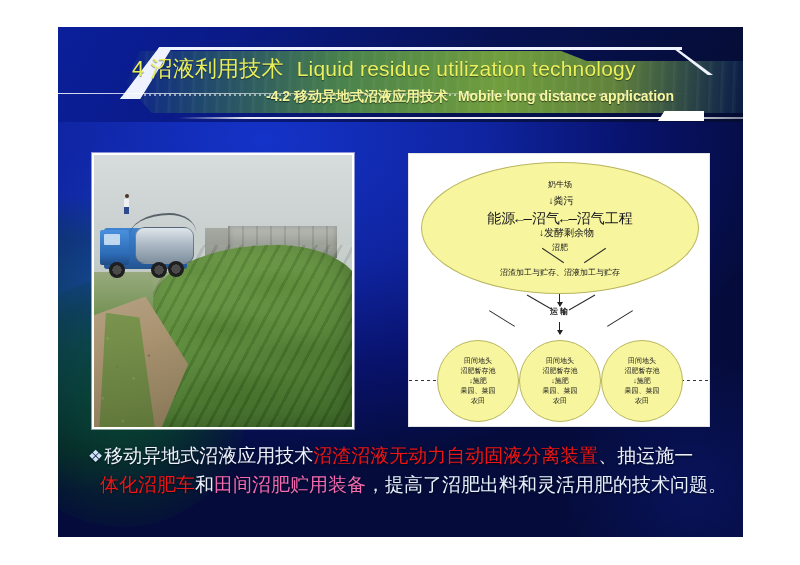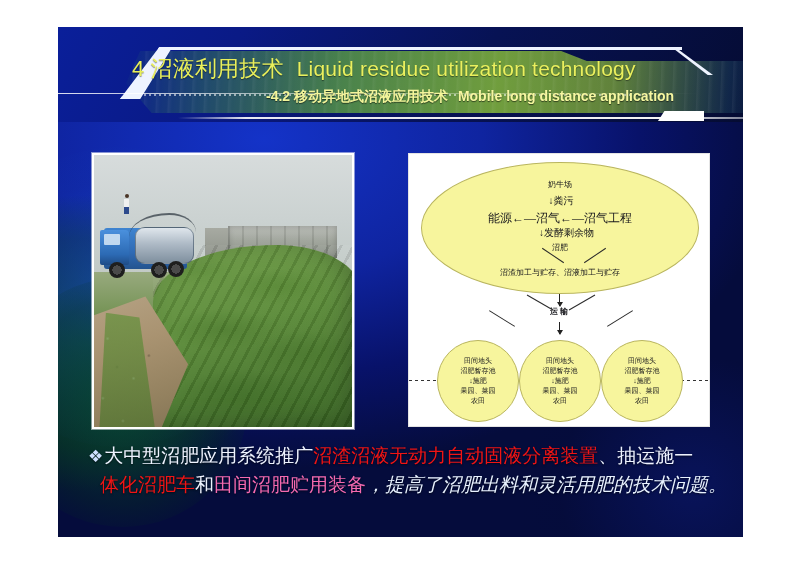--- a/index.html
+++ b/index.html
@@ -275,21 +275,21 @@
   }
   .dg-text {
     position:absolute;
     color: #16161b;
     font-family: "Liberation Serif", "DejaVu Serif", serif;
     white-space: nowrap;
     line-height: 1;
   }
   .t-farm   { left: 50%; transform: translateX(-50%); top: 18px;  font-size: 8px; }
   .t-manure { left: 50%; transform: translateX(-46%); top: 33px;  font-size: 10px; }
-  .t-energy { left: 50%; transform: translateX(-50%); top: 49px;  font-size: 12px; }
+  .t-energy { left: 50%; transform: translateX(-50%); top: 49px;  font-size: 14px; font-family: Liberation Mono, monospace; }
   .t-ferm   { left: 50%; transform: translateX(-38%); top: 65px;  font-size: 10px; }
   .t-fert   { left: 50%; transform: translateX(-50%); top: 81px;  font-size: 8px; }
   .t-store  { left: 50%; transform: translateX(-50%); top: 106px; font-size: 8px; }
 
   .branch {
     position:absolute; top: 92px; width: 26px; height: 1px;
     background:#2a2a2a;
   }
   .branch.left  { left: 118px; transform: rotate(34deg); }
   .branch.right { left: 160px; transform: rotate(-34deg); }
@@ -346,21 +346,21 @@
     width: 640px;
     font-family: "Liberation Serif", "DejaVu Serif", serif;
     font-size: 19px;
     line-height: 1.5;
     text-shadow: 0 1px 2px rgba(0,0,0,.6);
   }
   #caption .bullet { color:#cfe1ff; font-size:17px; margin-right:1px; }
   .c-white { color:#eef3ff; }
   .c-red   { color:#f01414;text-align:right; }
   .c-pink  { color:#f56ab0; }
-  .c-cyan  { color:#e8f2ff;font-style:italic; }
+  .c-cyan  { color:#e8f2ff; }
   #cap-line2 { padding-left: 12px; }
 </style>
 </head>
 <body>
 
 <div id="page">
   <div id="slide">
 
     <div class="glow glow-a"></div>
     <div class="glow glow-b"></div>
@@ -458,21 +458,21 @@
         <span>田间地头</span>
         <span>沼肥暂存池</span>
         <span>↓施肥</span>
         <span>果园、菜园</span>
         <span>农田</span>
       </div>
     </div>
 
     <div id="caption">
       <div id="cap-line1">
-        <span class="bullet">❖</span><span class="c-white">大中型沼肥应用系统推广</span><span class="c-red">沼渣沼液无动力自动固液分离装置</span><span class="c-white">、抽运施一</span>
+        <span class="bullet">❖</span><span class="c-white">移动异地式沼液应用技术</span><span class="c-red">沼渣沼液无动力自动固液分离装置</span><span class="c-white">、抽运施一</span>
       </div>
       <div id="cap-line2">
         <span class="c-red">体化沼肥车</span><span class="c-white">和</span><span class="c-pink">田间沼肥贮用装备</span><span class="c-cyan">，提高了沼肥出料和灵活用肥的技术问题。</span>
       </div>
     </div>
 
   </div>
 </div>
 
 </body></html>

